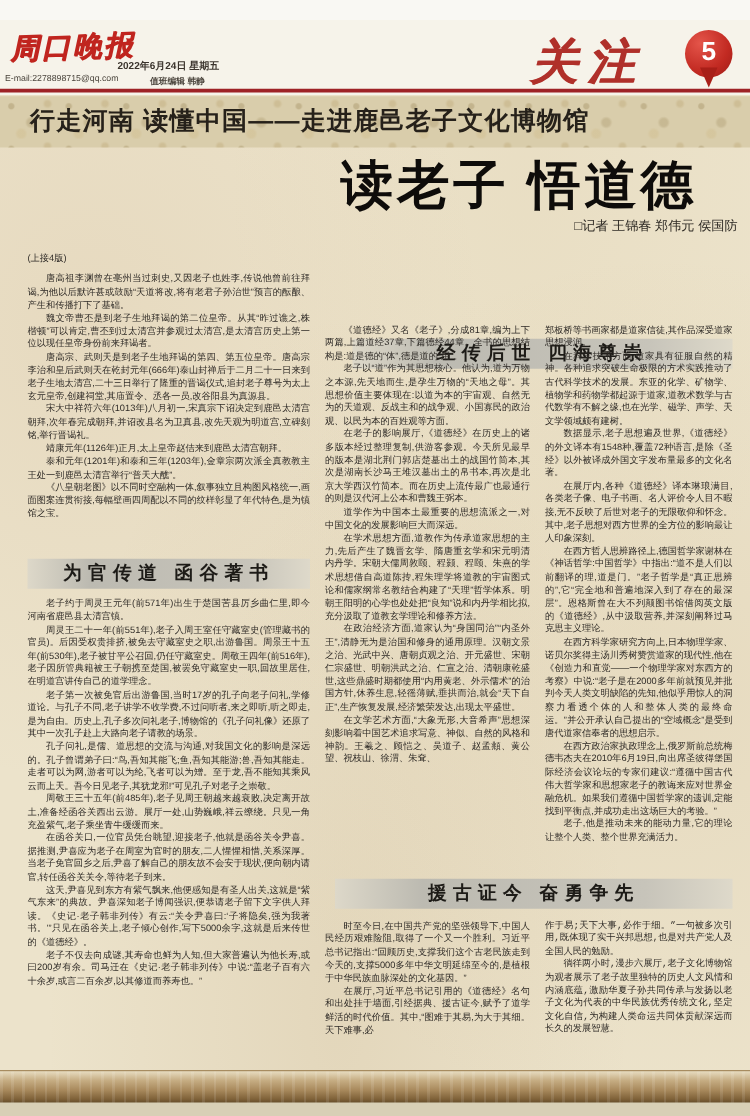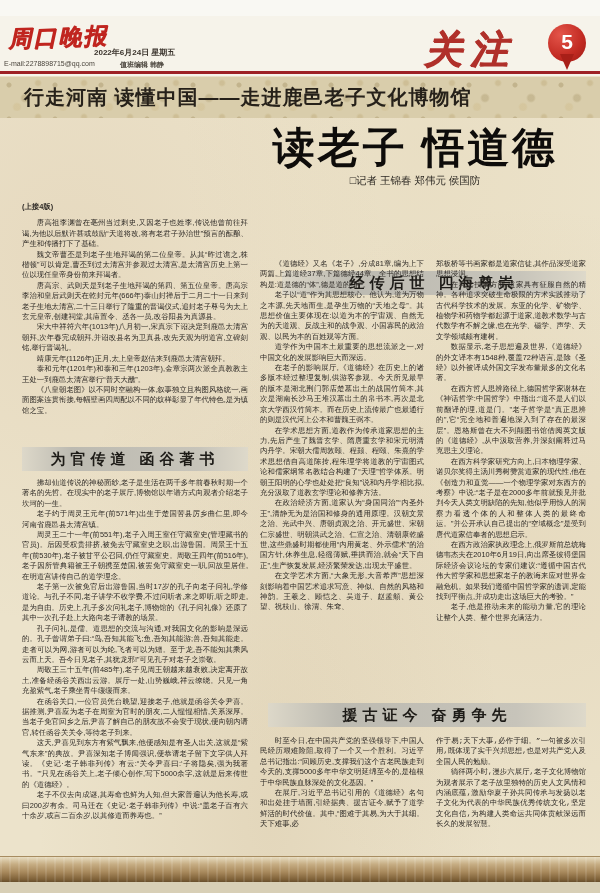--- a/index.html
+++ b/index.html
@@ -40,28 +40,28 @@
       radial-gradient(circle at 9px 8px, rgba(158,138,92,.38) 2px, transparent 3px),
       radial-gradient(circle at 25px 21px, rgba(158,138,92,.30) 3px, transparent 5px),
       radial-gradient(circle at 38px 6px, rgba(190,168,118,.40) 2px, transparent 4px),
       radial-gradient(circle at 17px 30px, rgba(210,192,146,.5) 3px, transparent 5px),
       #d9cdab;
     background-size:46px 34px;}
   .banner-title{position:absolute;left:24px;top:0;height:50px;line-height:41px;
     font-size:20px;font-weight:bold;color:#26211a;letter-spacing:1px;}
   .article-title{position:absolute;left:240px;top:120px;width:350px;text-align:center;
     font-size:42px;font-weight:700;color:#0e0c0a;letter-spacing:3px;}
-  .byline{position:absolute;left:240px;top:174px;width:350px;text-align:center;
+  .byline{position:absolute;left:240px;top:174px;width:350px;text-align:right;
     font-size:10.5px;color:#2e2a24;}
   
   .col{position:absolute;font-size:7.4px;line-height:10.4px;color:#2e2a26;
     overflow:hidden;text-align:justify;}
   .col p{margin:0;text-indent:2em;}
   .col p.noindent{text-indent:0;}
-  .continuation{font-weight:bold;margin-bottom:6px !important;}
+  .continuation{font-weight:normal;margin-bottom:6px !important;}
   .sec-head{position:absolute;height:24px;line-height:24px;text-align:center;
     font-size:15px;font-weight:bold;color:#1d1b17;letter-spacing:5px;
     background:linear-gradient(90deg,#ddd8c9 0%,#bcbab1 22%,#c7c4ba 78%,#ded9ca 100%);}
   
   #scroll-edge{position:absolute;left:0;top:856px;width:600px;height:26px;
     border-top:1px solid #a78c60;
     background:
       repeating-linear-gradient(90deg, rgba(255,255,255,.10) 0 2px, transparent 2px 9px),
       linear-gradient(180deg,#e7dcc0 0%,#c6ad83 28%,#a8895c 58%,#7e6138 86%,#5f4728 100%);}
   #below-edge{position:absolute;left:0;top:882px;width:600px;height:11px;background:#d8cfb6;}
@@ -102,47 +102,47 @@
     <p>唐高宗、武则天是到老子生地拜谒的第四、第五位皇帝。唐高宗李治和皇后武则天在乾封元年(666年)泰山封禅后于二月二十一日来到老子生地太清宫,二十三日举行了隆重的晋谒仪式,追封老子尊号为太上玄元皇帝,创建祠堂,其庙置令、丞各一员,改谷阳县为真源县。</p>
     <p>宋大中祥符六年(1013年)八月初一,宋真宗下诏决定到鹿邑太清宫朝拜,次年春完成朝拜,并诏改县名为卫真县,改先天观为明道宫,立碑刻铭,举行晋谒礼。</p>
     <p>靖康元年(1126年)正月,太上皇帝赵佶来到鹿邑太清宫朝拜。</p>
     <p>泰和元年(1201年)和泰和三年(1203年),金章宗两次派全真教教主王处一到鹿邑太清宫举行“普天大醮”。</p>
     <p>《八皇朝老图》以不同时空融构一体,叙事独立且构图风格统一,画面图案连贯衔接,每幅壁画四周配以不同的纹样彰显了年代特色,是为镇馆之宝。</p>
   </div>
 
   <div class="sec-head" style="left:22px;top:447px;width:226px;">为官传道 函谷著书</div>
 
   <div class="col" style="left:22px;top:478px;width:226px;height:376px;">
-    <p>拂却仙道传说的神秘面纱,老子是生活在两千多年前春秋时期一个著名的先哲。在现实中的老子展厅,博物馆以年谱方式向观者介绍老子坎坷的一生。</p>
     <p>老子约于周灵王元年(前571年)出生于楚国苦县厉乡曲仁里,即今河南省鹿邑县太清宫镇。</p>
     <p>周灵王二十一年(前551年),老子入周王室任守藏室史(管理藏书的官员)。后因受权贵排挤,被免去守藏室史之职,出游鲁国。周景王十五年(前530年),老子被甘平公召回,仍任守藏室史。周敬王四年(前516年),老子因所管典籍被王子朝携至楚国,被罢免守藏室史一职,回故里居住,在明道宫讲传自己的道学理念。</p>
     <p>老子第一次被免官后出游鲁国,当时17岁的孔子向老子问礼,学修道论。与孔子不同,老子讲学不收学费,不过问听者,来之即听,听之即走,是为自由。历史上,孔子多次问礼老子,博物馆的《孔子问礼像》还原了其中一次孔子赴上大路向老子请教的场景。</p>
     <p>孔子问礼,是儒、道思想的交流与沟通,对我国文化的影响是深远的。孔子曾谓弟子曰:“鸟,吾知其能飞;鱼,吾知其能游;兽,吾知其能走。走者可以为网,游者可以为纶,飞者可以为矰。至于龙,吾不能知其乘风云而上天。吾今日见老子,其犹龙邪!”可见孔子对老子之崇敬。</p>
     <p>周敬王三十五年(前485年),老子见周王朝越来越衰败,决定离开故土,准备经函谷关西出云游。展厅一处,山势巍峨,祥云缭绕。只见一角充盈紫气,老子乘坐青牛缓缓而来。</p>
     <p>在函谷关口,一位官员凭台眺望,迎接老子,他就是函谷关令尹喜。据推测,尹喜应为老子在周室为官时的朋友,二人惺惺相惜,关系深厚。当老子免官回乡之后,尹喜了解自己的朋友故不会安于现状,便向朝内请官,转任函谷关关令,等待老子到来。</p>
     <p>这天,尹喜见到东方有紫气飘来,他便感知是有圣人出关,这就是“紫气东来”的典故。尹喜深知老子博闻强识,便恭请老子留下文字供人拜读。《史记·老子韩非列传》有云:“关令尹喜曰:‘子将隐矣,强为我著书。’”只见在函谷关上,老子倾心创作,写下5000余字,这就是后来传世的《道德经》。</p>
     <p>老子不仅去向成谜,其寿命也鲜为人知,但大家普遍认为他长寿,或曰200岁有余。司马迁在《史记·老子韩非列传》中说:“盖老子百有六十余岁,或言二百余岁,以其修道而养寿也。”</p>
   </div>
 
   <div class="sec-head" style="left:282px;top:238px;width:304px;margin-top:33px;">经传后世 四海尊崇</div>
 
   <div class="col" style="left:260px;top:259px;width:164px;height:440px;">
     <p>《道德经》又名《老子》,分成81章,编为上下两篇,上篇道经37章,下篇德经44章。全书的思想结构是:道是德的“体”,德是道的“用”。</p>
     <p>老子以“道”作为其思想核心。他认为,道为万物之本源,先天地而生,是孕生万物的“天地之母”。其思想价值主要体现在:以道为本的宇宙观、自然无为的天道观、反战主和的战争观、小国寡民的政治观、以民为本的百姓观等方面。</p>
+    <p>在老子的影响展厅,《道德经》在历史上的诸多版本经过整理复制,供游客参观。今天所见最早的版本是湖北荆门郭店楚墓出土的战国竹简本,其次是湖南长沙马王堆汉墓出土的帛书本,再次是北京大学西汉竹简本。而在历史上流传最广也最通行的则是汉代河上公本和曹魏王弼本。</p>
     <p>道学作为中国本土最重要的思想流派之一,对中国文化的发展影响巨大而深远。</p>
-    <p>在老子的影响展厅,《道德经》在历史上的诸多版本经过整理复制,供游客参观。今天所见最早的版本是湖北荆门郭店楚墓出土的战国竹简本,其次是湖南长沙马王堆汉墓出土的帛书本,再次是北京大学西汉竹简本。而在历史上流传最广也最通行的则是汉代河上公本和曹魏王弼本。</p>
     <p>在学术思想方面,道教作为传承道家思想的主力,先后产生了魏晋玄学、隋唐重玄学和宋元明清内丹学。宋朝大儒周敦颐、程颢、程颐、朱熹的学术思想借自高道陈抟,程朱理学将道教的宇宙图式论和儒家纲常名教结合构建了“天理”哲学体系。明朝王阳明的心学也处处把“良知”说和内丹学相比拟,充分汲取了道教玄学理论和修养方法。</p>
     <p>在政治经济方面,道家认为“身国同治”“内圣外王”,清静无为是治国和修身的通用原理。汉朝文景之治、光武中兴、唐朝贞观之治、开元盛世、宋朝仁宗盛世、明朝洪武之治、仁宣之治、清朝康乾盛世,这些鼎盛时期都使用“内用黄老、外示儒术”的治国方针,休养生息,轻徭薄赋,垂拱而治,就会“天下自正”,生产恢复发展,经济繁荣发达,出现太平盛世。</p>
     <p>在文学艺术方面,“大象无形,大音希声”思想深刻影响着中国艺术追求写意、神似、自然的风格和神韵。王羲之、顾恺之、吴道子、赵孟頫、黄公望、祝枝山、徐渭、朱耷、</p>
   </div>
 
   <div class="col" style="left:436px;top:259px;width:150px;height:440px;">
     <p class="noindent">郑板桥等书画家都是道家信徒,其作品深受道家思想浸润。</p>
     <p>在科学技术方面,道家具有征服自然的精神。各种追求突破生命极限的方术实践推动了古代科学技术的发展。东亚的化学、矿物学、植物学和药物学都起源于道家,道教术数学与古代数学有不解之缘,也在光学、磁学、声学、天文学领域颇有建树。</p>
     <p>数据显示,老子思想遍及世界,《道德经》的外文译本有1548种,覆盖72种语言,是除《圣经》以外被译成外国文字发布量最多的文化名著。</p>
+    <p>在展厅内,各种《道德经》译本琳琅满目,各类老子像、电子书画、名人评价令人目不暇接,无不反映了后世对老子的无限敬仰和怀念。其中,老子思想对西方世界的全方位的影响最让人印象深刻。</p>
     <p>在西方哲人思辨路径上,德国哲学家谢林在《神话哲学:中国哲学》中指出:“道不是人们以前翻译的理,道是门。”老子哲学是“真正思辨的”,它“完全地和普遍地深入到了存在的最深层”。恩格斯曾在大不列颠图书馆借阅英文版的《道德经》,从中汲取营养,并深刻阐释过马克思主义理论。</p>
     <p>在西方科学家研究方向上,日本物理学家、诺贝尔奖得主汤川秀树赞赏道家的现代性,他在《创造力和直觉——一个物理学家对东西方的考察》中说:“老子是在2000多年前就预见并批判今天人类文明缺陷的先知,他似乎用惊人的洞察力看透个体的人和整体人类的最终命运。”并公开承认自己提出的“空域概念”是受到唐代道家信奉者的思想启示。</p>
     <p>在西方政治家执政理念上,俄罗斯前总统梅德韦杰夫在2010年6月19日,向出席圣彼得堡国际经济会议论坛的专家们建议:“遵循中国古代伟大哲学家和思想家老子的教诲来应对世界金融危机。如果我们遵循中国哲学家的遗训,定能找到平衡点,并成功走出这场巨大的考验。”</p>
     <p>老子,他是推动未来的能动力量,它的理论让整个人类、整个世界充满活力。</p>
   </div>
 
   <div class="sec-head" style="left:268px;top:703px;width:318px;">援古证今 奋勇争先</div>
 
   <div class="col" style="left:260px;top:736px;width:164px;height:120px;">
     <p>时至今日,在中国共产党的坚强领导下,中国人民经历艰难险阻,取得了一个又一个胜利。习近平总书记指出:“回顾历史,支撑我们这个古老民族走到今天的,支撑5000多年中华文明延绵至今的,是植根于中华民族血脉深处的文化基因。”</p>

